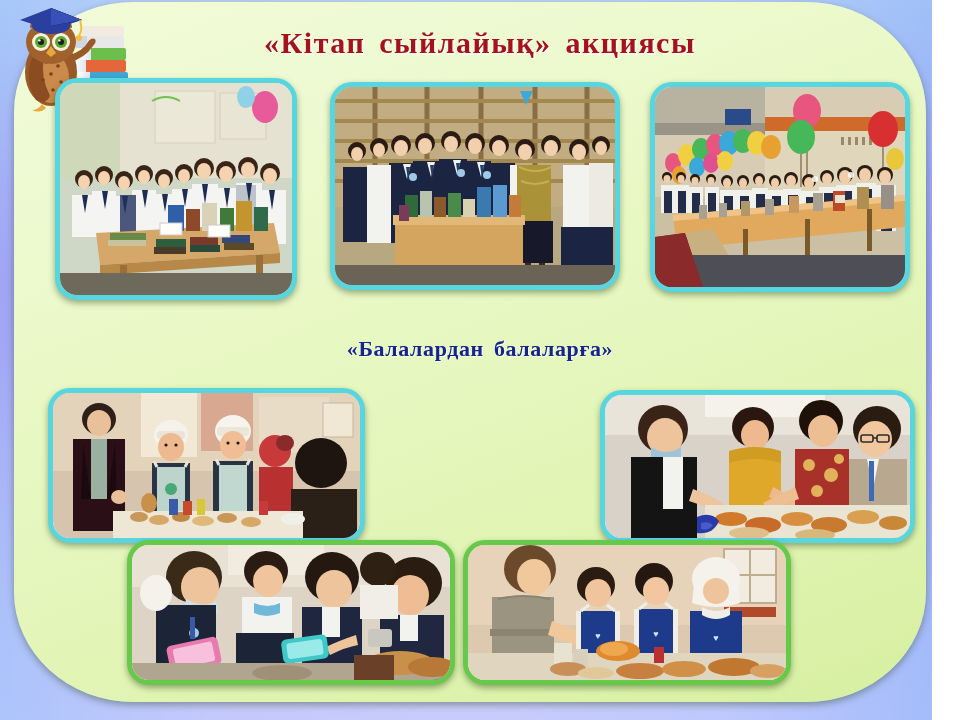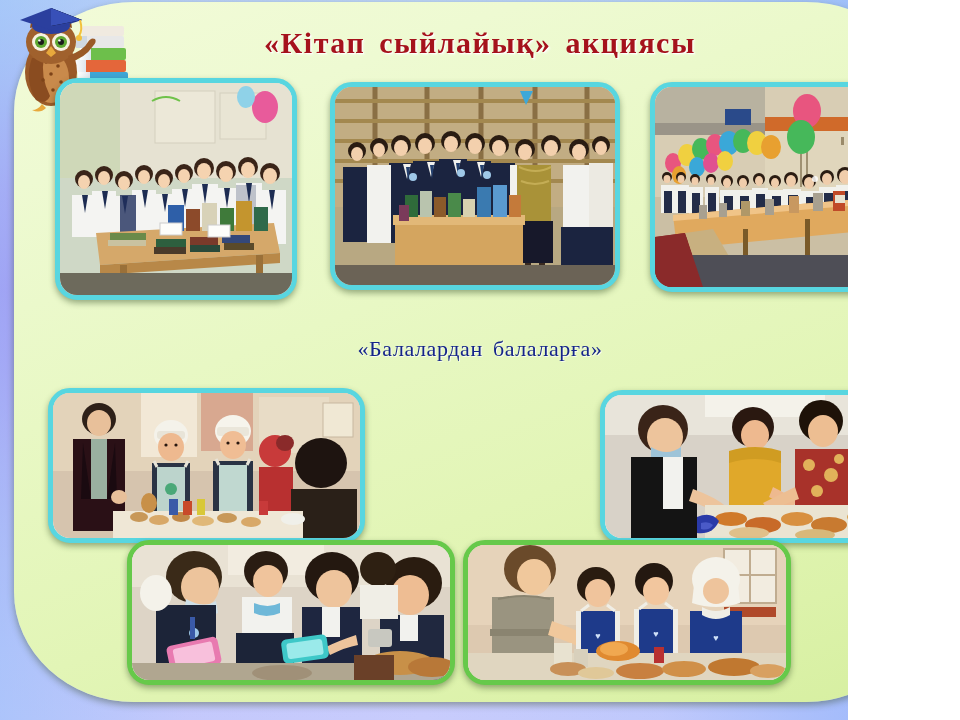--- a/index.html
+++ b/index.html
@@ -7,21 +7,21 @@
     padding: 0;
     background: #ffffff;
   }
   body {
     font-family: "Liberation Serif", serif;
   }
 
   
   #slide {
     position: relative;
-    width: 848px;
+    width: 932px;
     height: 720px;
     overflow: hidden;
     background:
       linear-gradient(180deg,
         #bcd4f7 0%,
         #b9c8f5 8%,
         #b49af0 26%,
         #ab86ee 40%,
         #b28ff0 50%,
         #bda4f2 62%,
@@ -76,21 +76,21 @@
     text-shadow: 1px 1px 0 rgba(255,255,255,0.85), 2px 2px 2px rgba(255,255,255,0.5);
     white-space: nowrap;
   }
   .sub-title {
     position: absolute;
     left: 0;
     top: 335px;
     width: 960px;
     text-align: center;
     font-size: 22px;
-    font-weight: normal;
+    font-weight: bold;
     color: #15258a;
     line-height: 1.28;
     letter-spacing: 0.6px;
     word-spacing: 4px;
     text-shadow: 1px 1px 0 rgba(255,255,255,0.7);
   }
   .sub-title .line2 { display: block; }
 
   
   .photo {

